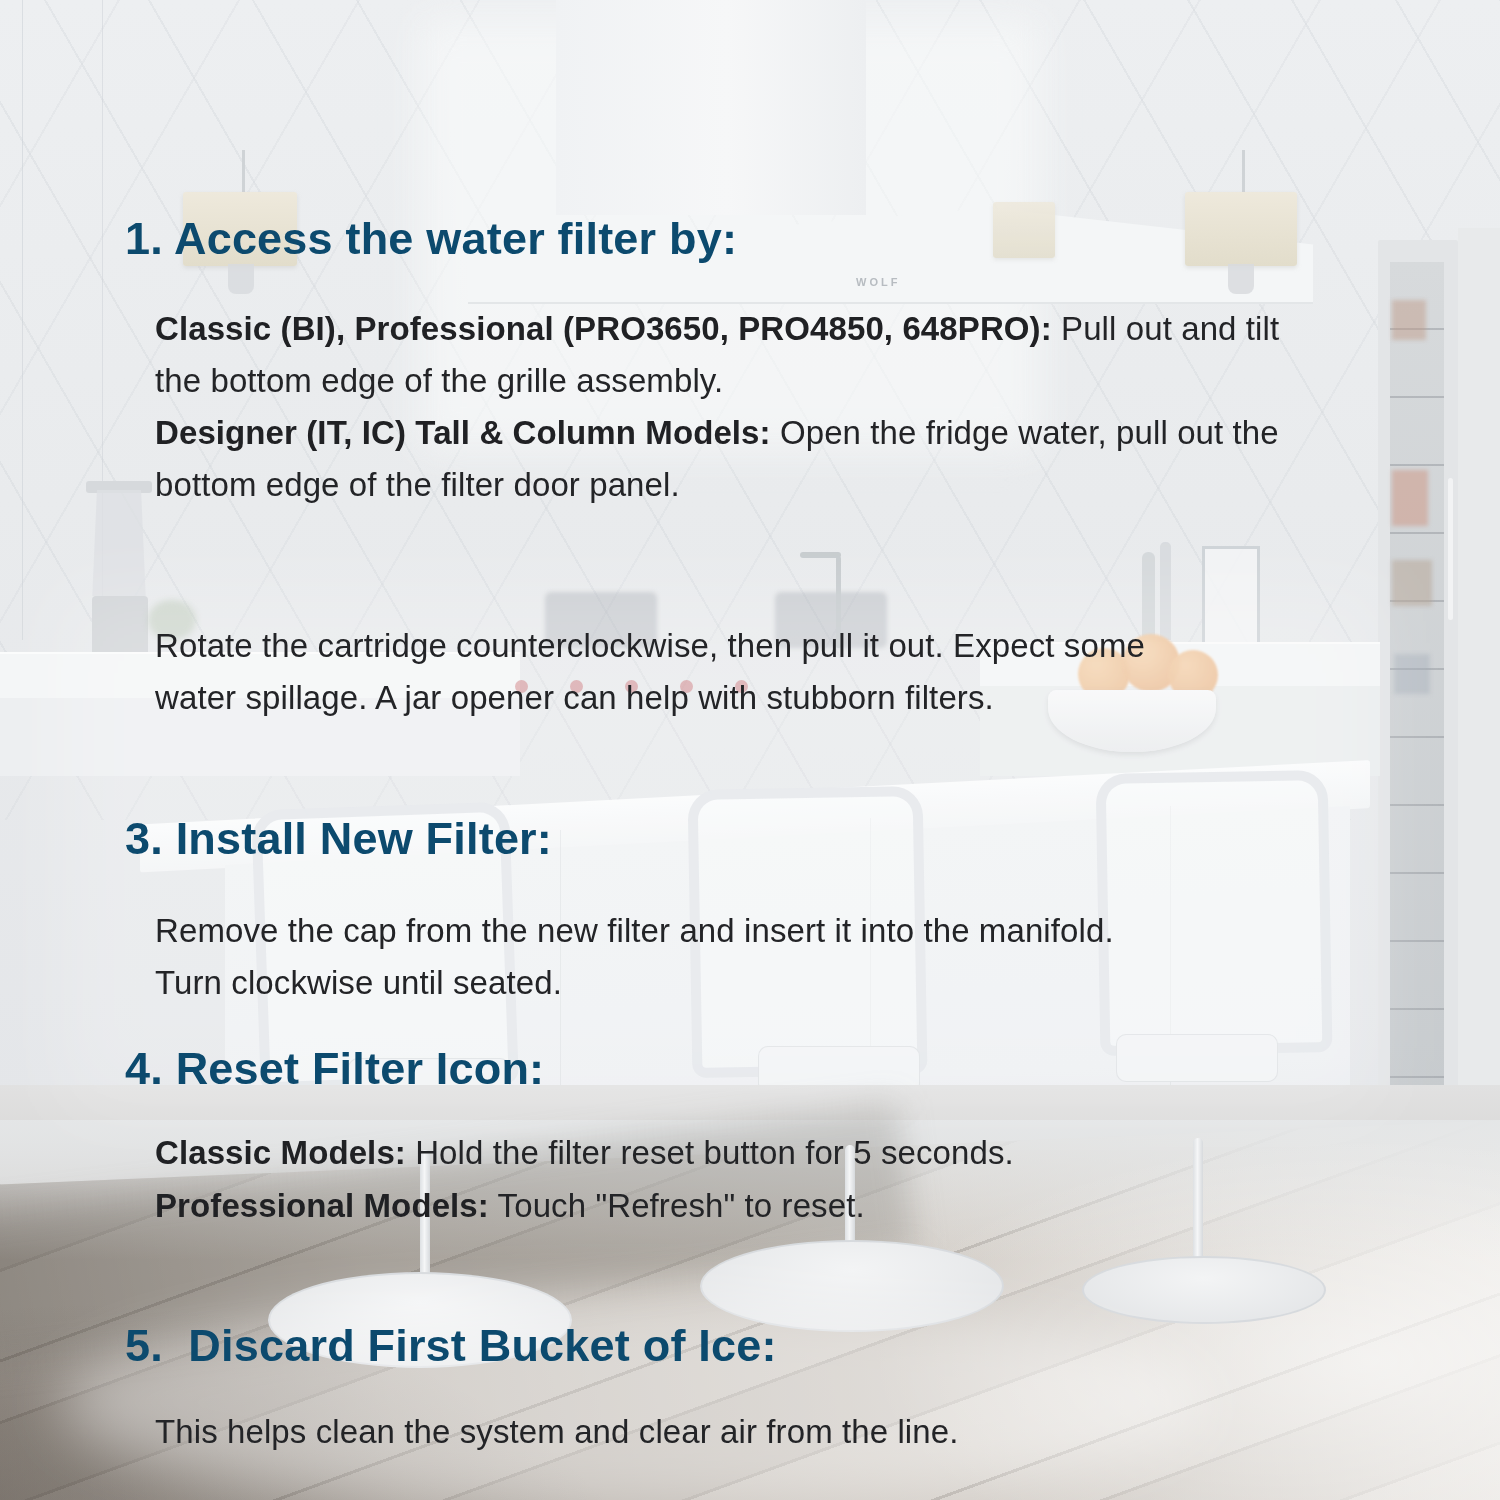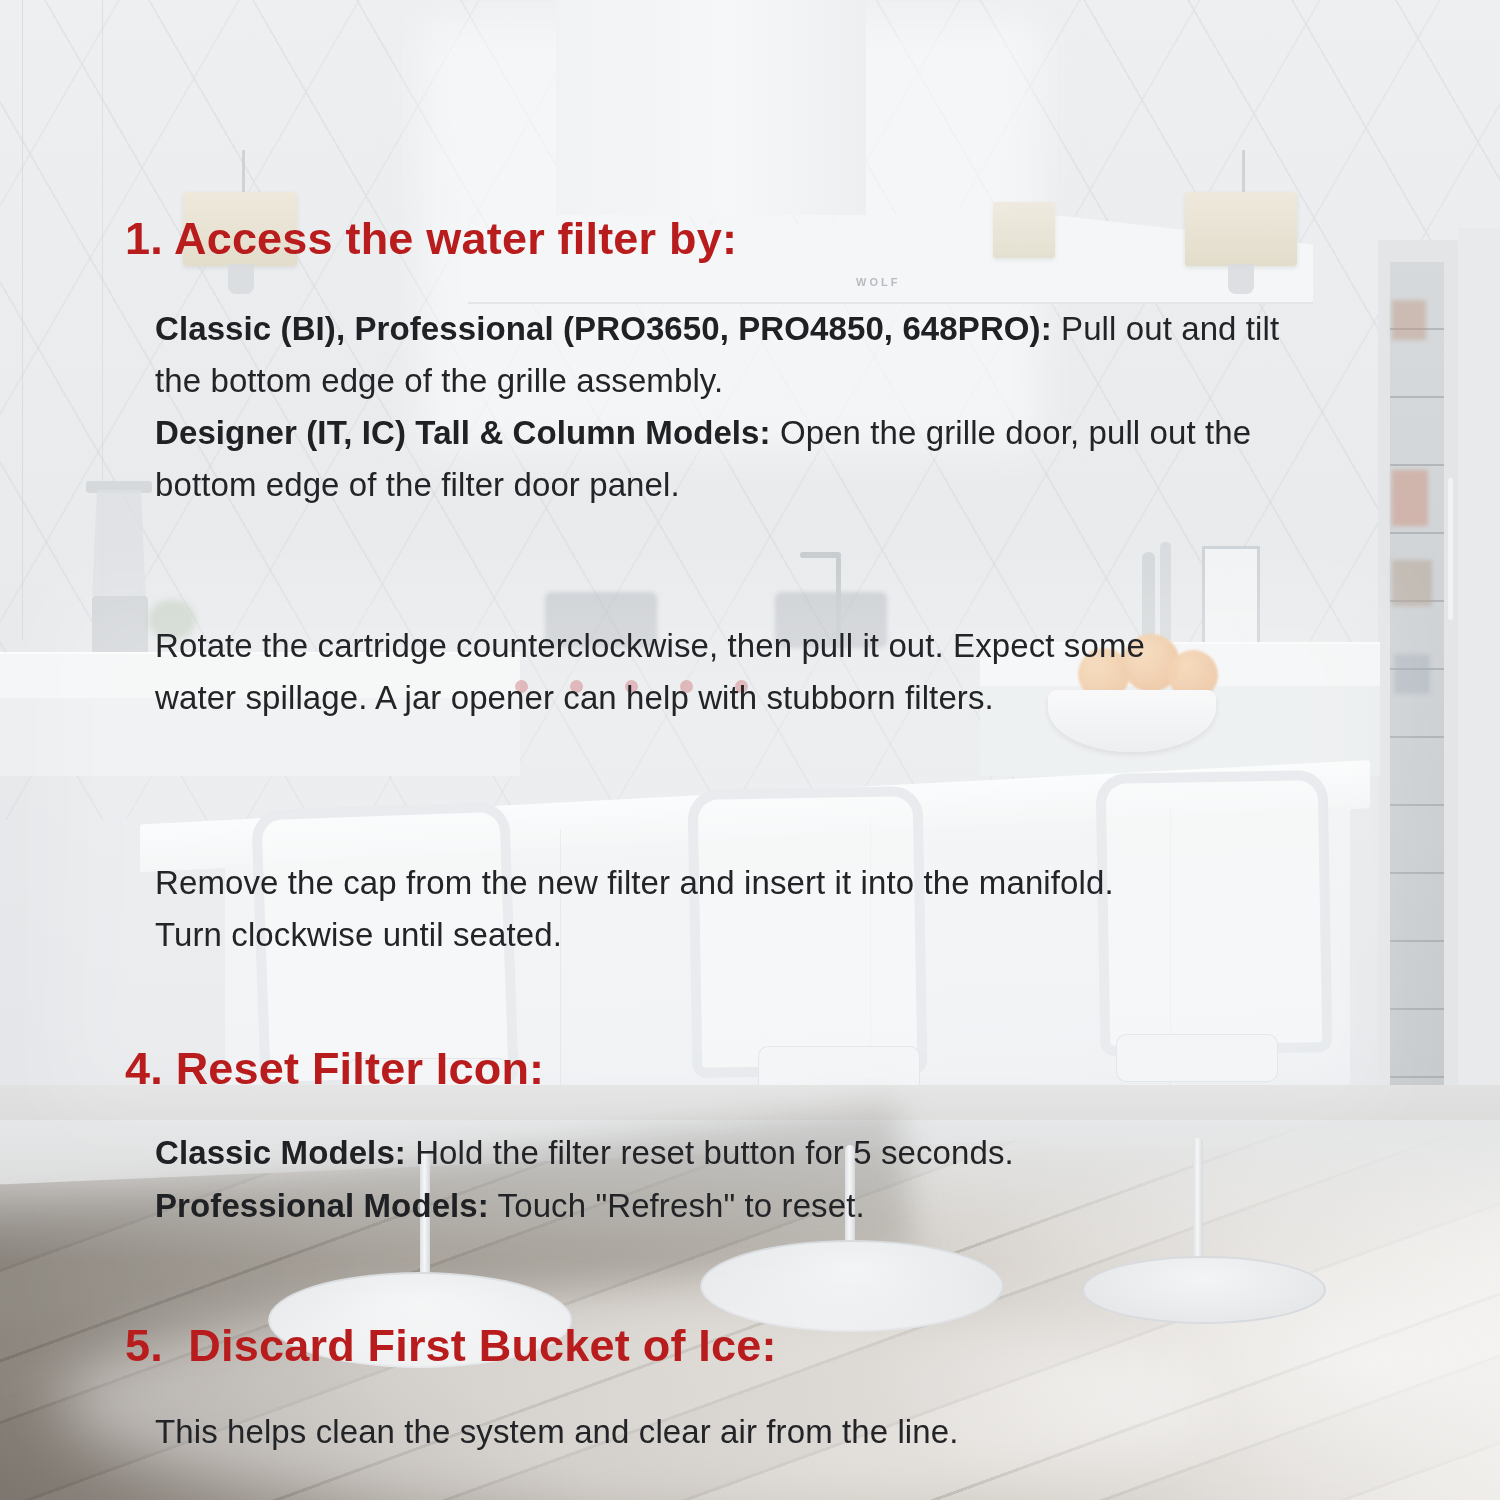--- a/index.html
+++ b/index.html
@@ -104,21 +104,21 @@
   .veil-bottom{left:60px;top:1295px;width:1150px;height:215px;background:rgba(255,255,255,.4);
     filter:blur(28px);border-radius:50%}
   .veil-mid{left:60px;top:590px;width:1320px;height:520px;background:rgba(255,255,255,.22);filter:blur(40px)}
 
   
   .content{position:absolute;inset:0;z-index:5}
   .content h1{position:absolute;left:75px;top:60px;margin:0;font-size:78px;line-height:86px;
     font-weight:bold;letter-spacing:0;color:#1c1d1f;white-space:pre-wrap}
   .step{position:absolute;left:0;width:1500px}
   .step h2{margin:0 0 0 125px;font-size:45px;line-height:48px;font-weight:bold;
-    color:#b91c1c;letter-spacing:.2px;white-space:pre-wrap}
+    color:#0c4a6e;letter-spacing:.2px;white-space:pre-wrap}
   .step .body{margin-left:155px}
   .ln{margin:0;font-size:33px;line-height:52px;color:#232427;white-space:pre-wrap;letter-spacing:.1px}
   .ln .lead{font-weight:bold;color:#202124}
   .s1{top:215px}.s1 .body{margin-top:40px}
   .s2{top:585px}.s2 .body{margin-top:35px}
   .s3{top:815px}.s3 .body{margin-top:42px}
   .s4{top:1045px}.s4 .body{margin-top:33px;--lh:53px}
   .s4 .ln{line-height:53px}
   .s5{top:1322px}.s5 .body{margin-top:36px}
 </style>
@@ -214,33 +214,34 @@
     <div class="veil-bottom"></div>
   </div>
 
   <main class="content">
 
     <section class="step s1">
       <h2>1. Access the water filter by:</h2>
       <div class="body">
         <p class="ln"><b class="lead">Classic (BI), Professional (PRO3650, PRO4850, 648PRO):</b><span> Pull out and tilt</span></p>
         <p class="ln"><b class="lead"></b><span>the bottom edge of the grille assembly.</span></p>
-        <p class="ln"><b class="lead">Designer (IT, IC) Tall &amp; Column Models:</b><span> Open the grille door, pull out the</span></p>
+        <p class="ln"><b class="lead">Designer (IT, IC) Tall &amp; Column Models:</b><span> Open the fridge water, pull out the</span></p>
         <p class="ln"><b class="lead"></b><span>bottom edge of the filter door panel.</span></p>
       </div>
     </section>
 
     <section class="step s2">
       <div class="body">
         <p class="ln"><b class="lead"></b><span>Rotate the cartridge counterclockwise, then pull it out. Expect some</span></p>
         <p class="ln"><b class="lead"></b><span>water spillage. A jar opener can help with stubborn filters.</span></p>
       </div>
     </section>
 
     <section class="step s3">
+      <h2>3. Install New Filter:</h2>
       <div class="body">
         <p class="ln"><b class="lead"></b><span>Remove the cap from the new filter and insert it into the manifold.</span></p>
         <p class="ln"><b class="lead"></b><span>Turn clockwise until seated.</span></p>
       </div>
     </section>
 
     <section class="step s4">
       <h2>4. Reset Filter Icon:</h2>
       <div class="body">
         <p class="ln"><b class="lead">Classic Models:</b><span> Hold the filter reset button for 5 seconds.</span></p>

